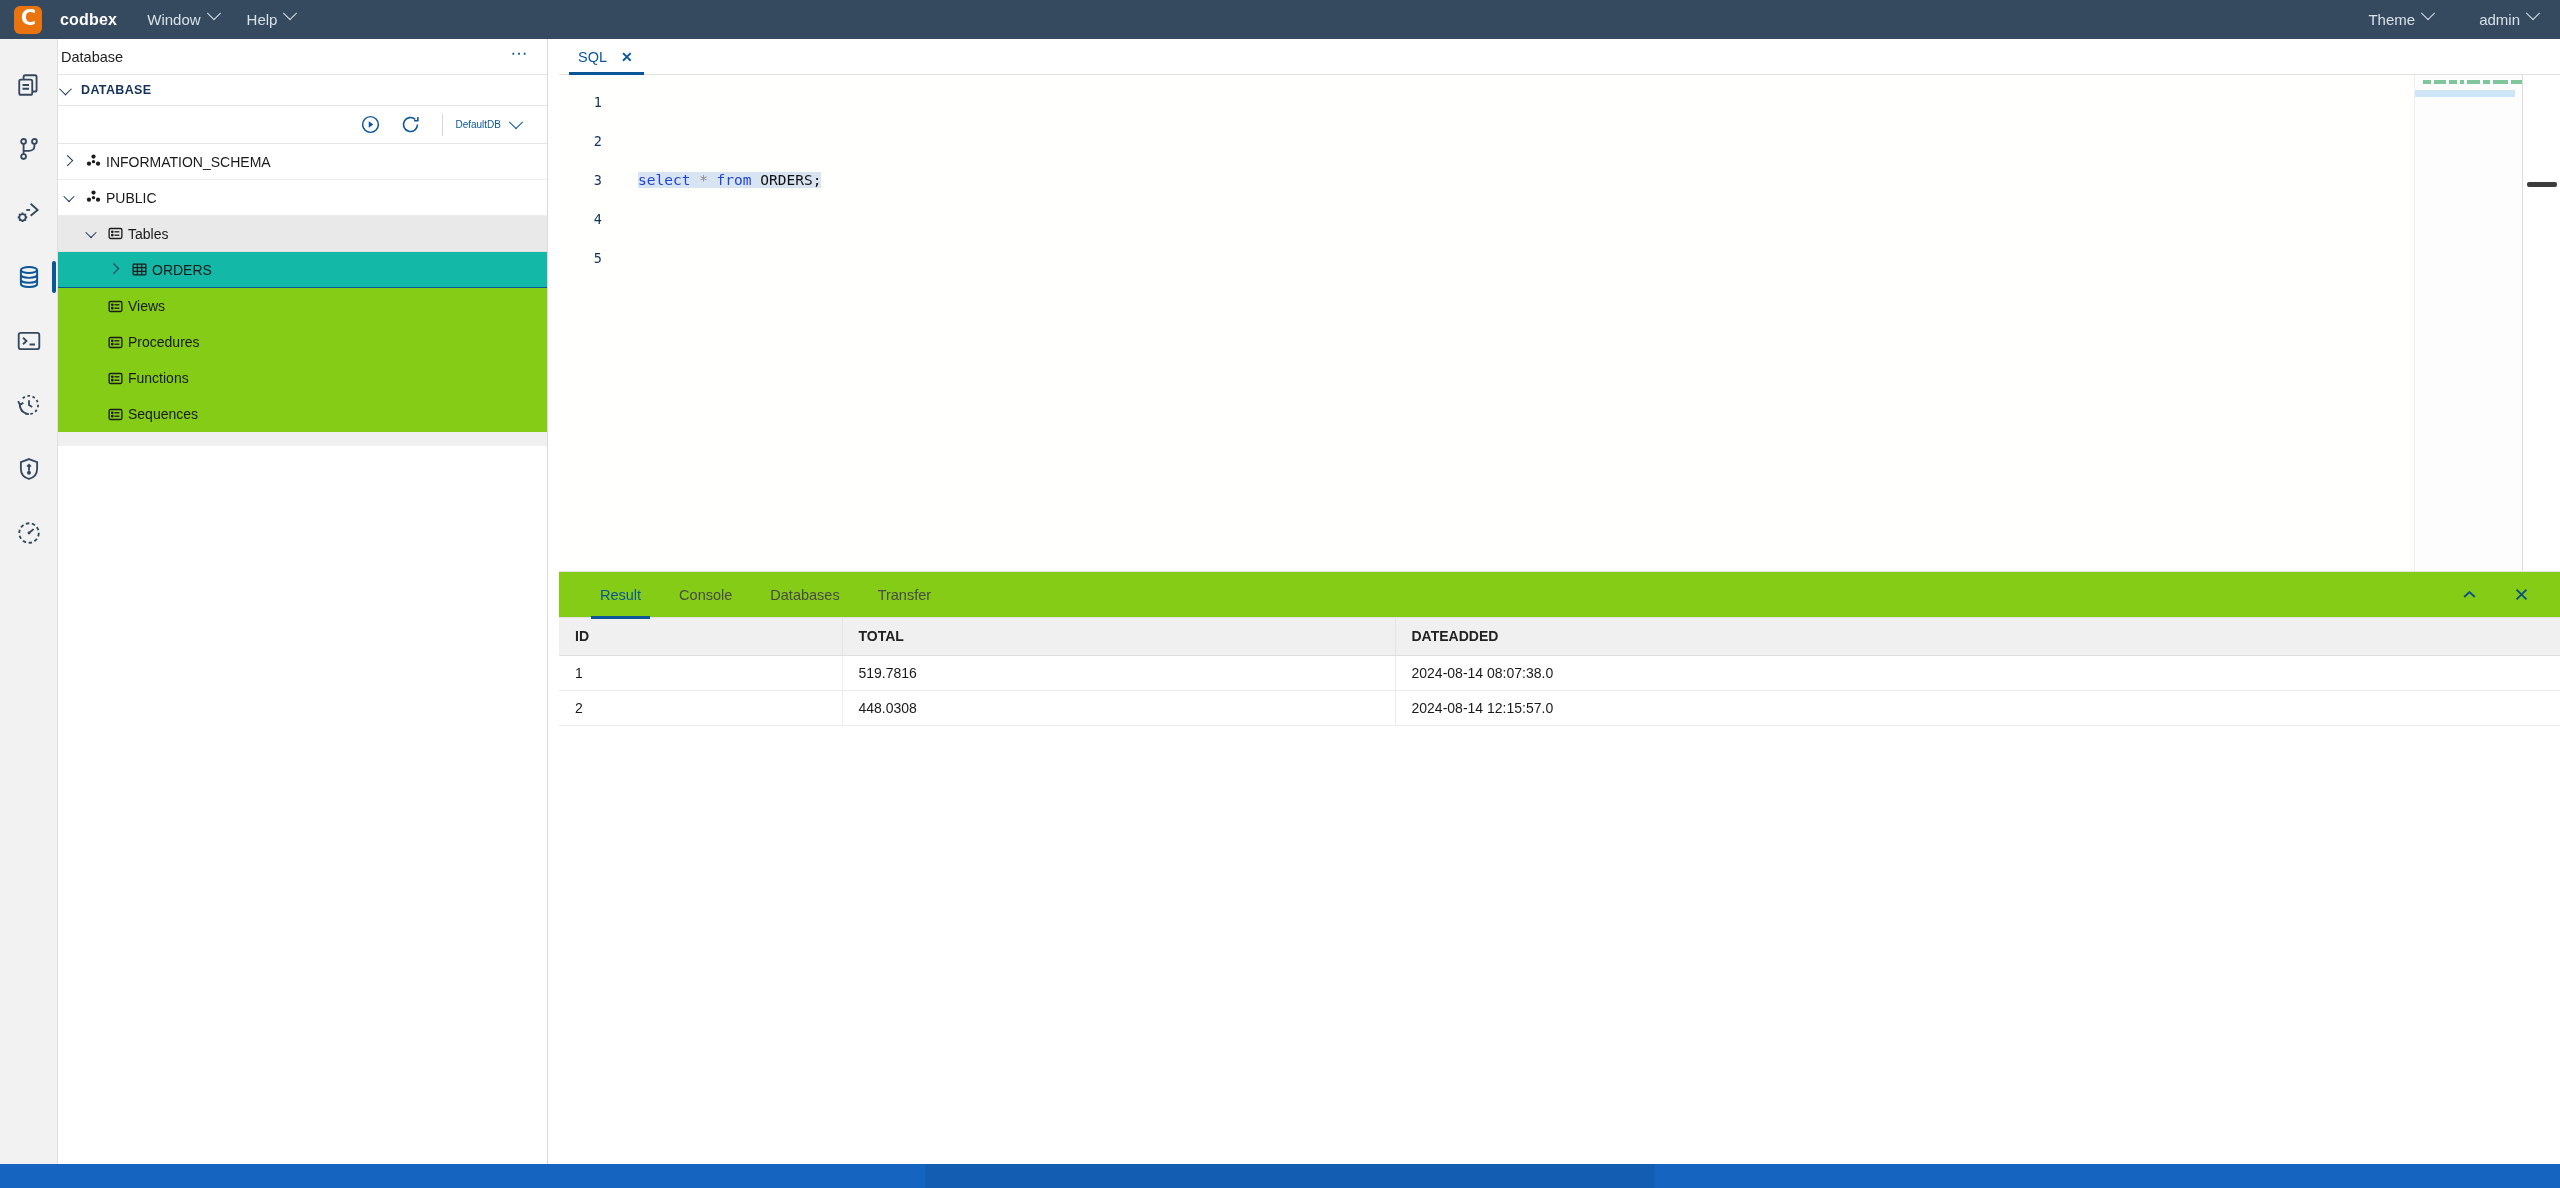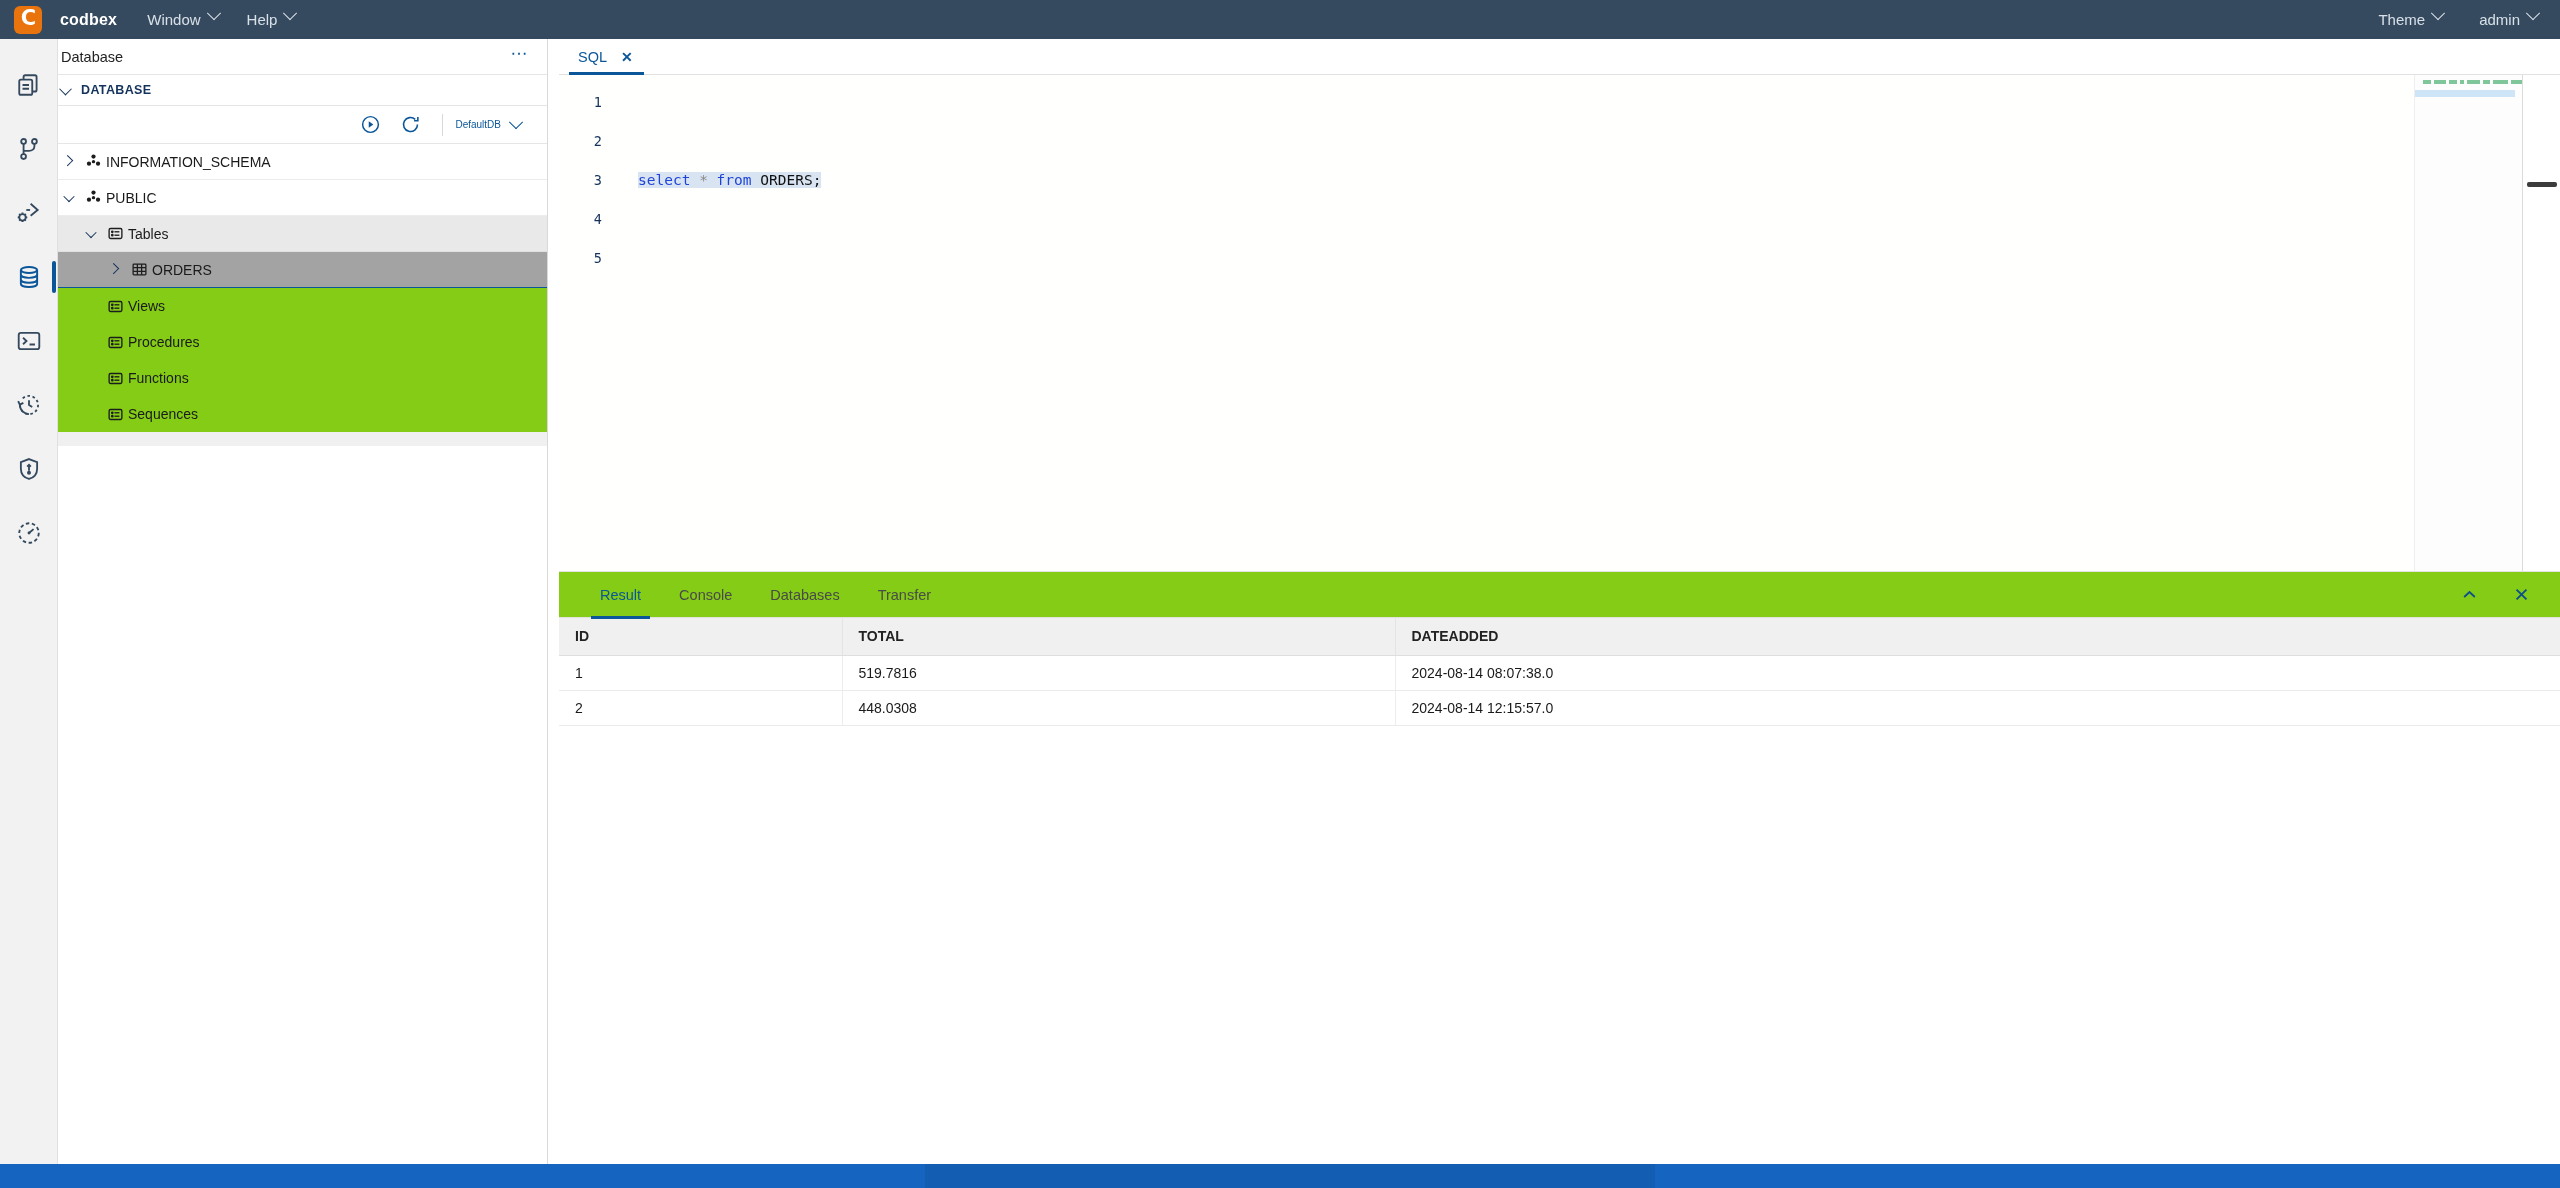--- a/index.html
+++ b/index.html
@@ -34,21 +34,21 @@
   }
   .brand {
     color: #ffffff; font-size: 16px; font-weight: 700;
     margin-left: 18px; letter-spacing: .2px;
   }
   .menu-group { display: flex; align-items: center; margin-left: 30px; gap: 28px; }
   .menu-item {
     display: flex; gap: 8px;
     color: #d8e0e8; font-size: 15px; cursor: default;
   }
-  .topbar-right { margin-left: auto; display: flex; align-items: center; gap: 36px; }
+  .topbar-right { margin-left: auto; display: flex; align-items: center; gap: 46px; }
   .chev {
     width: 10px; height: 10px; border-right: 1.8px solid currentColor;
     border-bottom: 1.8px solid currentColor;
     transform: rotate(45deg) translate(-2px,-2px);
     display: inline-block;
   }
 
   
   .activitybar {
     position: absolute; top: 39px; left: 0;
@@ -129,21 +129,21 @@
     font-size: 14px; color: #1a1a1a;
     border-bottom: 1px solid #ececec;
     padding-right: 8px;
   }
   .tree-row.lvl0 { padding-left: 10px; }
   .tree-row.lvl1 { padding-left: 32px; }
   .tree-row.lvl2 { padding-left: 56px; }
   .tree-row.shaded { background: #e9e9e9; border-bottom-color: #e0e0e0; }
   .tree-row.plain  { background: #84cc16; border-bottom: none; }
   .tree-row.selected {
-    background: #a3a3a3;
+    background: #14b8a6;
     border-bottom: 1px solid #0a5699;
   }
   .tw {
     width: 22px; flex: 0 0 22px; display: flex; align-items: center; justify-content: center;
   }
   .tw-caret-r {
     width: 8px; height: 8px;
     border-right: 1.9px solid #14335c; border-top: 1.9px solid #14335c;
     transform: rotate(45deg) translateX(-2px);
   }

